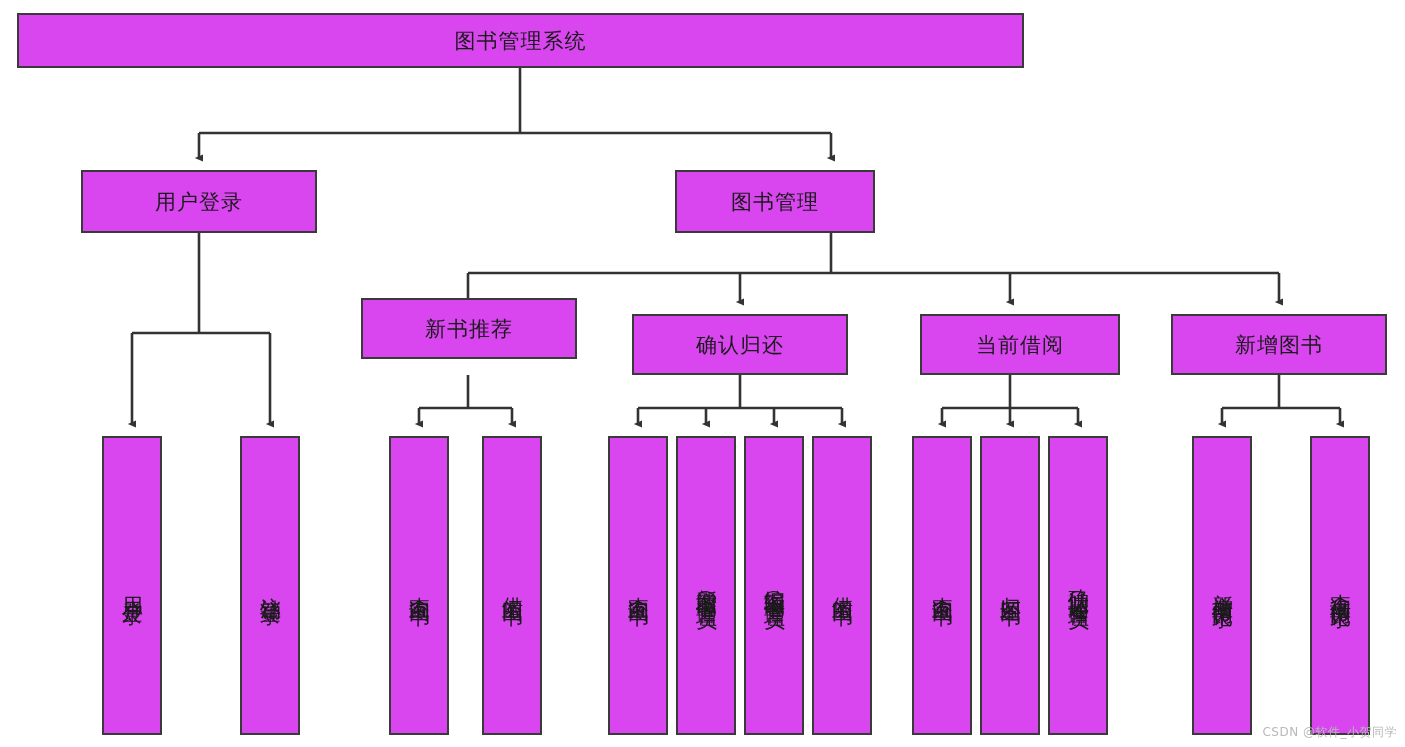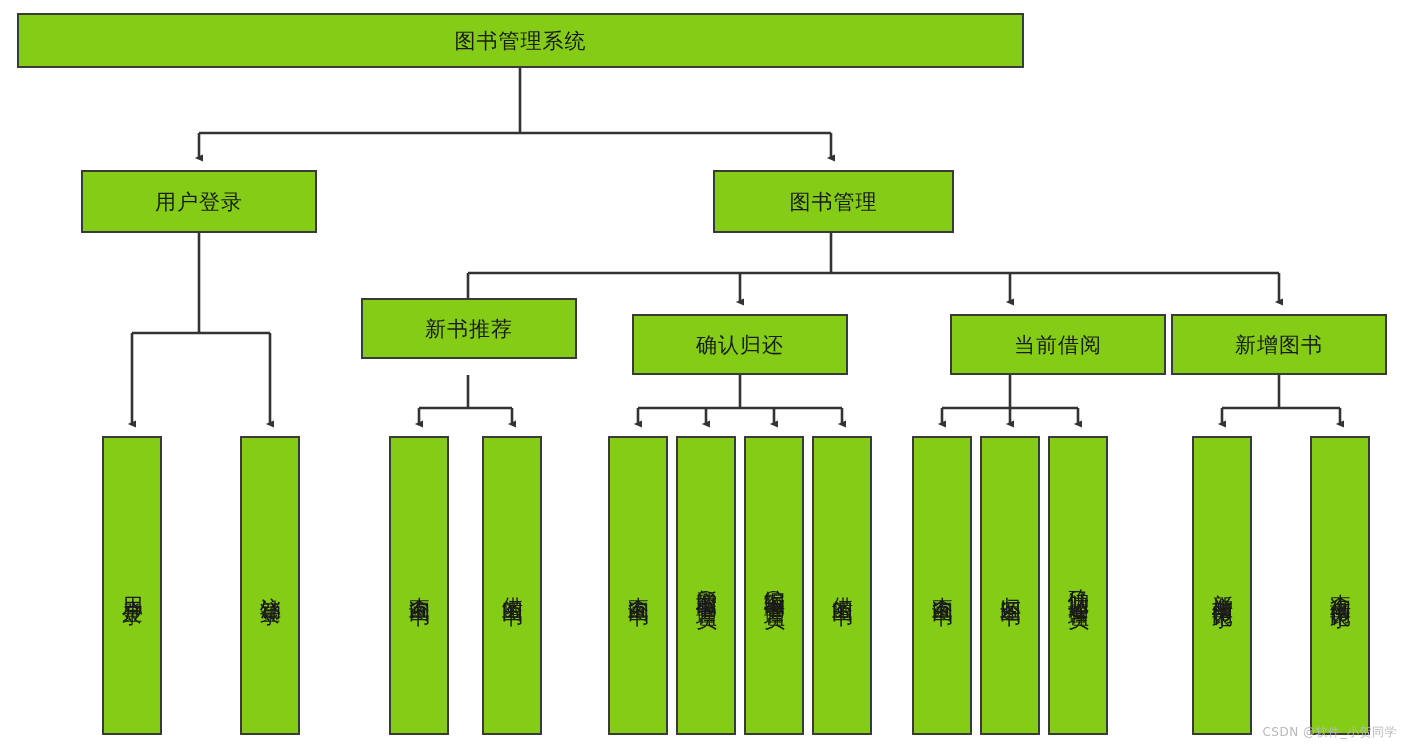--- a/index.html
+++ b/index.html
@@ -22,21 +22,21 @@
     position: absolute;
     left: 0;
     top: 0;
     width: 1405px;
     height: 747px;
     pointer-events: none;
   }
   .node {
     position: absolute;
     box-sizing: border-box;
-    background: #84cc16;
+    background: #d946ef;
     border: 2px solid #3a3a3a;
     display: flex;
     align-items: center;
     justify-content: center;
     color: #1a1a1a;
     text-align: right;
   }
   .node.h-node {
     font-size: 21px;
     letter-spacing: 1px;
@@ -123,33 +123,33 @@
   </svg>
 
   <div class="node h-node" style="left:17px; top:13px; width:1007px; height:55px;">
     <span class="h-label">图书管理系统</span>
   </div>
 
   <div class="node h-node" style="left:81px; top:170px; width:236px; height:63px;">
     <span class="h-label">用户登录</span>
   </div>
 
-  <div class="node h-node" style="left:713px; top:170px; width:241px; height:63px;">
+  <div class="node h-node" style="left:675px; top:170px; width:200px; height:63px;">
     <span class="h-label">图书管理</span>
   </div>
 
   <div class="node h-node" style="left:361px; top:298px; width:216px; height:61px;">
     <span class="h-label">新书推荐</span>
   </div>
 
   <div class="node h-node" style="left:632px; top:314px; width:216px; height:61px;">
     <span class="h-label">确认归还</span>
   </div>
 
-  <div class="node h-node" style="left:950px; top:314px; width:216px; height:61px;">
+  <div class="node h-node" style="left:920px; top:314px; width:200px; height:61px;">
     <span class="h-label">当前借阅</span>
   </div>
 
   <div class="node h-node" style="left:1171px; top:314px; width:216px; height:61px;">
     <span class="h-label">新增图书</span>
   </div>
 
   <div class="node v-node" style="left:102px; top:436px; width:60px; height:299px;">
     <span class="v-label">用户登录</span>
   </div>

